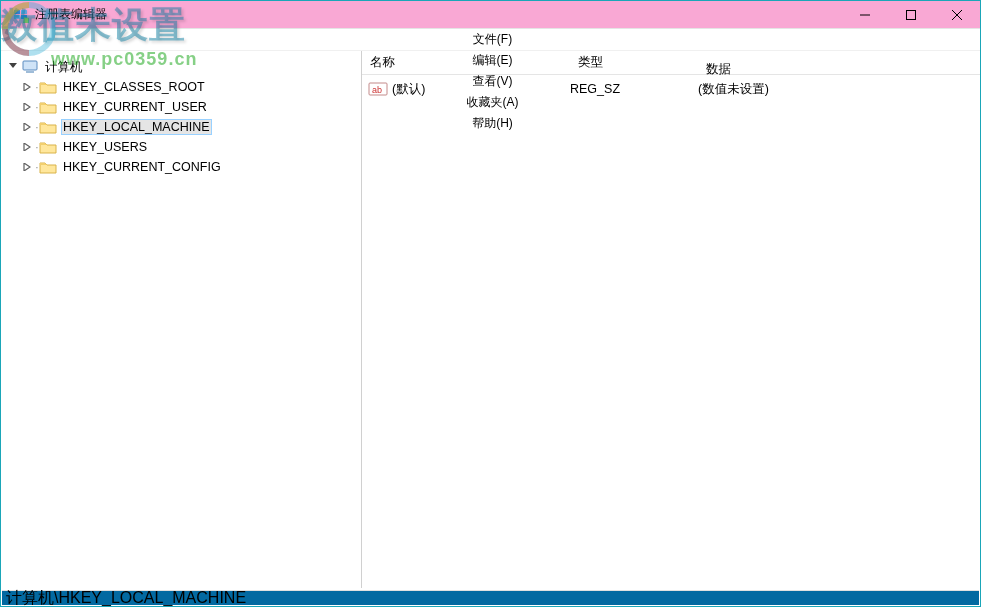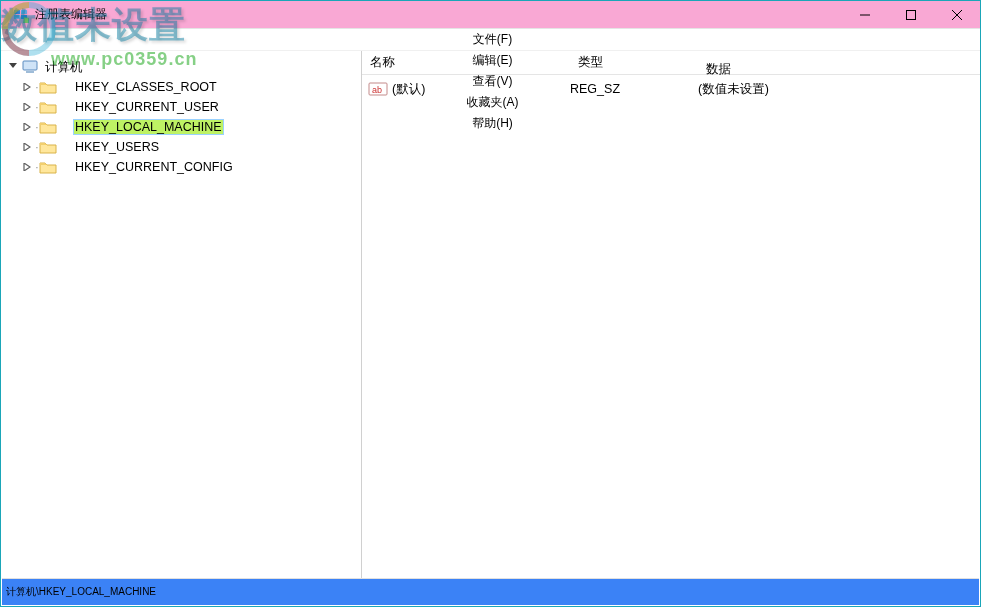--- a/index.html
+++ b/index.html
@@ -33,42 +33,42 @@
              padding: 6px 0 0 6px; font-size: 12.5px; }
 .list-pane { flex: 1; overflow: auto; font-size: 12.5px; }
 
 
 .tree-row { height: 20px; display: flex; align-items: center; white-space: nowrap; }
 .exp { width: 12px; height: 12px; display: flex; align-items: center; justify-content: center;
        margin-right: 2px; cursor: pointer; }
 .exp svg { width: 8px; height: 8px; }
 .dots { width: 4px; color: #888; font-size: 10px; text-align: center; }
 .folder { width: 18px; height: 14px; margin-right: 4px; }
-.tree-label { padding: 1px 2px; margin-left: 12px; }
-.tree-label.sel { background: #bef264; border: 1px solid #99d1ff; padding: 0 1px; }
+.tree-label { padding: 1px 2px; }
+.tree-label.sel { background: #e5e5e5; border: 1px solid #99d1ff; padding: 0 1px; }
 .indent1 { margin-left: 14px; }
 
 
 .list-header { height: 24px; display: flex; align-items: center; border-bottom: 1px solid #e5e5e5;
                font-size: 12.5px; color: #000; }
 .col { padding-left: 8px; }
 .col-name { width: 208px; }
 .col-type { width: 128px; }
 .col-data { flex: 1; margin-top: 13px; }
 .list-body { padding-top: 4px; }
 .list-row { height: 20px; display: flex; align-items: center; }
 .val-icon { width: 20px; height: 16px; margin-left: 6px; margin-right: 4px; flex: none; }
 .cell-name { width: 178px; }
 .cell-type { width: 128px; }
 .cell-data { flex: 1; }
 
 
-.statusbar { position: absolute; left: 1px; right: 1px; bottom: 1px; height: 27px;
-             border-top: 1px solid #e0e0e0; font-size: 10px; padding-left: 4px;
-             display: flex; align-items: center; background: #3b82f6; }
+.statusbar { position: absolute; left: 1px; right: 1px; bottom: 1px; height: 15px;
+             border-top: 1px solid #e0e0e0; font-size: 16px; padding-left: 4px;
+             display: flex; align-items: center; background: #0369a1; }
 </style>
 </head>
 <body>
 
 <svg class="wm-logo" width="60" height="60">
   <circle cx="28" cy="28" r="24" fill="none" stroke="#1aa6d0" stroke-width="6" opacity=".35"></circle>
   <path d="M4 28 A24 24 0 0 1 28 4" fill="none" stroke="#f0a000" stroke-width="6" opacity=".45"></path>
   <path d="M28 52 A24 24 0 0 1 4 28" fill="none" stroke="#c00" stroke-width="6" opacity=".35"></path>
 </svg>
 <span class="wm-text">数值未设置</span>

